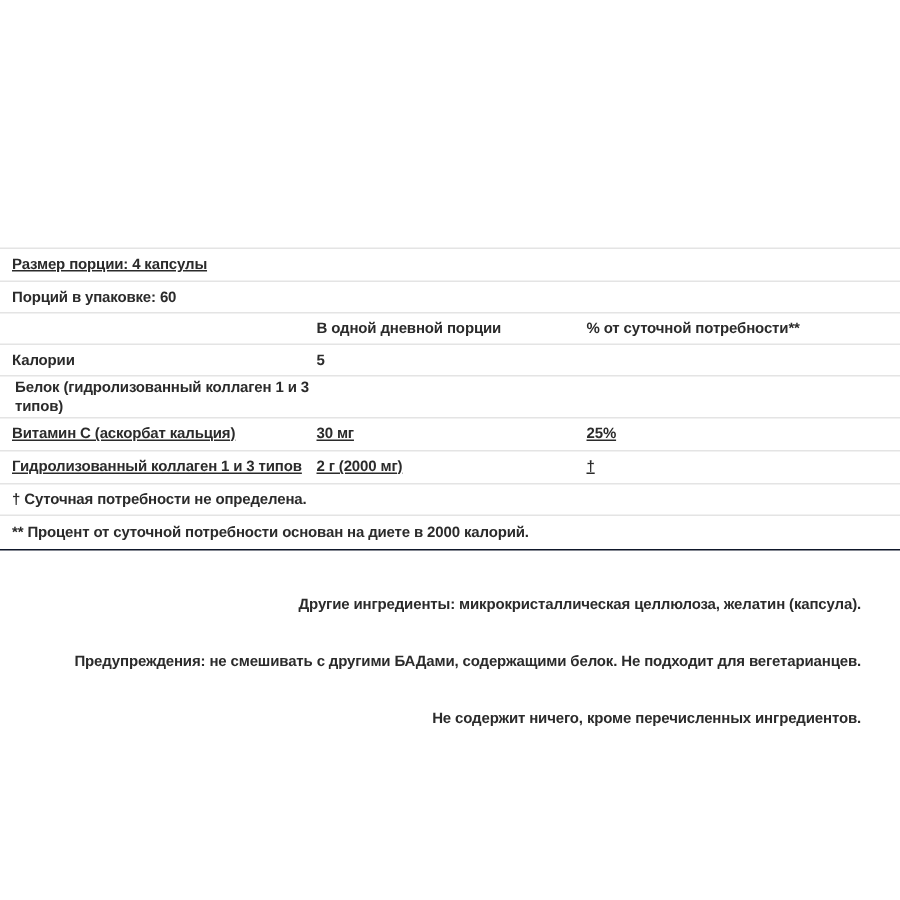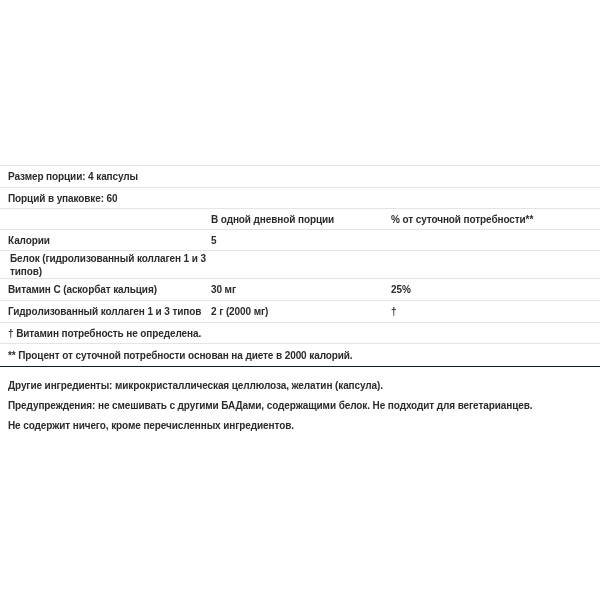--- a/index.html
+++ b/index.html
@@ -39,31 +39,32 @@
     grid-template-columns: 203px 180px 1fr;
     align-items: center;
   }
   .cell {
     line-height: 13px;
   }
   .cell.nowrap {
     white-space: nowrap;
   }
   .h21 { height: 21px; }
-  .h22 { height: 22px; }
+  .h22 { height: 22px; text-decoration: underline; }
   .h24 { height: 24px; }
   .h28 { height: 28px; padding-left: 10px; }
   .row.last { border-bottom: 1px solid #0f172a; }
   .footer {
     padding: 9px 8px 0 8px;
   }
   .footer p {
-    margin: 0;
+    margin: 18px;
     line-height: 20px;
     white-space: nowrap;
+    text-align: right;
   }
 </style>
 </head>
 <body>
 
 <div class="panel">
 
   <div class="row simple h22">
     <span>Размер порции: 4 капсулы</span>
   </div>
@@ -95,21 +96,21 @@
     <div class="cell nowrap">25%</div>
   </div>
 
   <div class="row grid h22">
     <div class="cell nowrap">Гидролизованный коллаген 1 и 3 типов</div>
     <div class="cell nowrap">2 г (2000 мг)</div>
     <div class="cell nowrap">†</div>
   </div>
 
   <div class="row simple h21">
-    <span>† Витамин потребность не определена.</span>
+    <span>† Суточная потребности не определена.</span>
   </div>
 
   <div class="row simple h24 last">
     <span>** Процент от суточной потребности основан на диете в 2000 калорий.</span>
   </div>
 
   <div class="footer">
     <p>Другие ингредиенты: микрокристаллическая целлюлоза, желатин (капсула).</p>
     <p>Предупреждения: не смешивать с другими БАДами, содержащими белок. Не подходит для вегетарианцев.</p>
     <p>Не содержит ничего, кроме перечисленных ингредиентов.</p>

